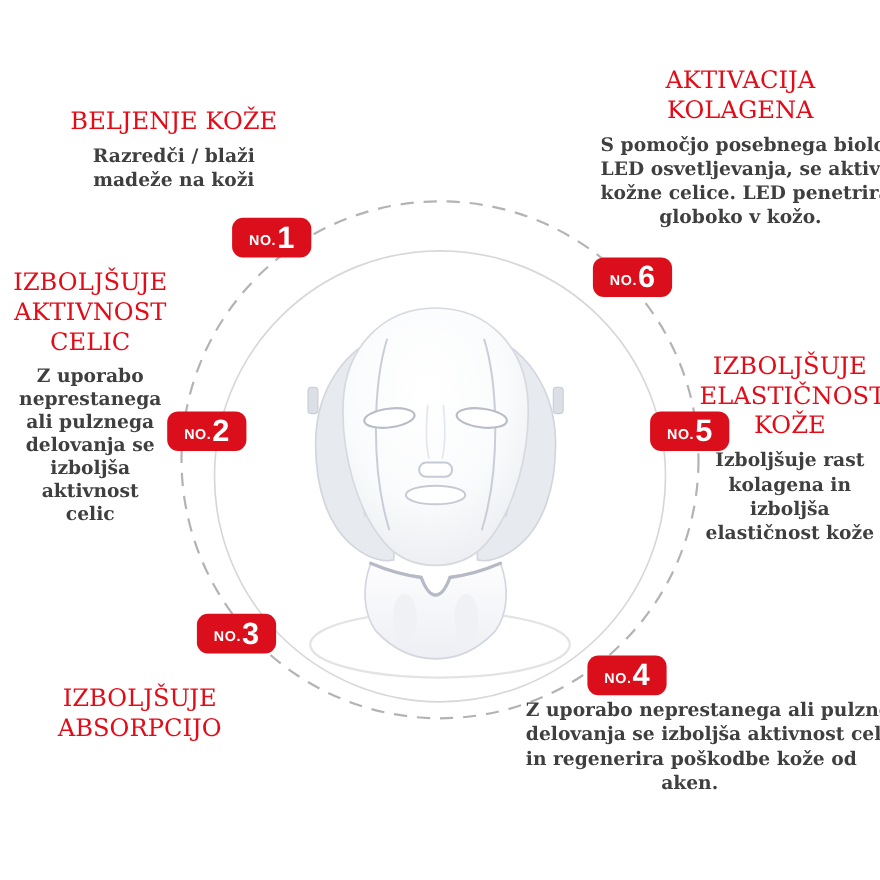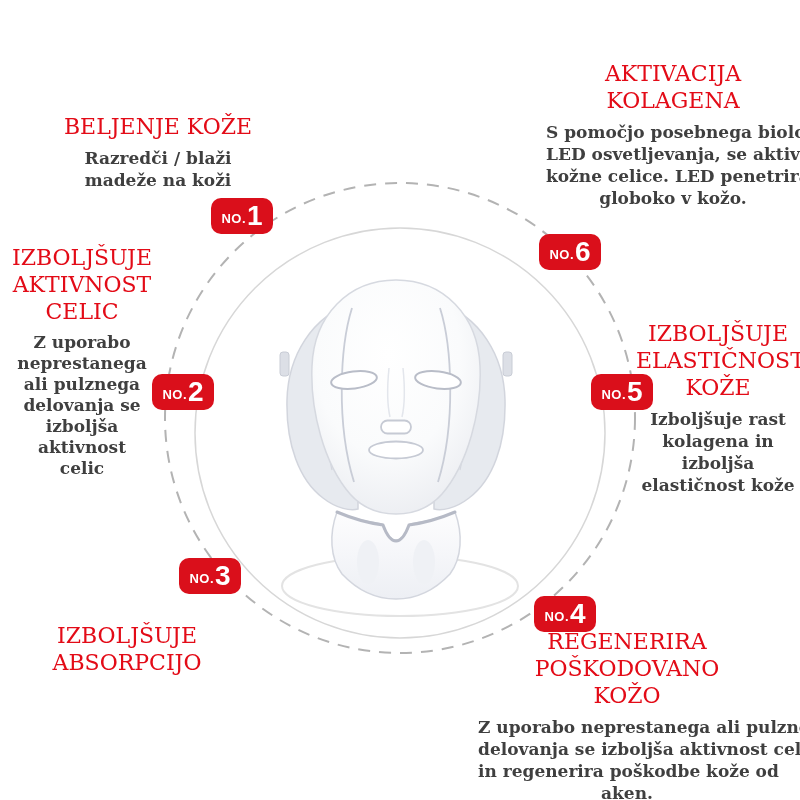--- a/index.html
+++ b/index.html
@@ -16,34 +16,34 @@
   .block{position:absolute;text-align:center;}
   .block .title{
     color:var(--accent_red);
     font-size:22px;line-height:27px;white-space:pre;
   }
   .block .body{
     color:var(--body_text);
     font-size:17px;line-height:22px;white-space:pre;margin-top:7px;font-weight:bold;
   }
   .badge{
-    position:absolute;width:62px;height:36px;border-radius:10px;
+    position:absolute;width:72px;height:36px;border-radius:10px;
     background:var(--badge_red);color:#fff;
     display:flex;align-items:center;justify-content:center;
     font-family:"Liberation Sans", sans-serif;font-weight:bold;
   }
   .badge .no{font-size:13px;letter-spacing:.5px;margin-top:5px;}
   .badge .num{font-size:28px;line-height:1;margin-left:1px;}
   #badge-1{left:211px;top:198px;}
   #badge-2{left:152px;top:374px;}
   #badge-3{left:179px;top:558px;}
   #badge-4{left:534px;top:596px;}
   #badge-5{left:591px;top:374px;}
   #badge-6{left:539px;top:234px;}
-  #sec-beljenje{left:40px;top:113px;width:236px;}
+  #sec-beljenje{left:40px;top:97px;width:236px;}
   #sec-aktivacija{left:546px;top:60px;width:254px;}
   #sec-aktivnost{left:0px;top:244px;width:164px;}
   #sec-aktivnost .body{line-height:21px;}
   #sec-elasticnost{left:636px;top:320px;width:164px;}
   #sec-absorpcija{left:0px;top:622px;width:254px;}
   #sec-regenerira{left:478px;top:628px;width:298px;}
 </style>
 </head>
 <body>
 
@@ -134,23 +134,20 @@
 izboljša
 elastičnost kože</div>
   </div>
 
   <div class="block" id="sec-absorpcija">
     <div class="title">IZBOLJŠUJE
 ABSORPCIJO</div>
   </div>
 
   <div class="block" id="sec-regenerira">
-    <div class="title">REGENERIRA
-POŠKODOVANO
-KOŽO</div>
     <div class="body">Z uporabo neprestanega ali pulznega
 delovanja se izboljša aktivnost celic
 in regenerira poškodbe kože od
 aken.</div>
   </div>
 
   <div class="badge" id="badge-1">
     <span class="no">NO.</span>
       <span class="num">1</span>
   </div>

